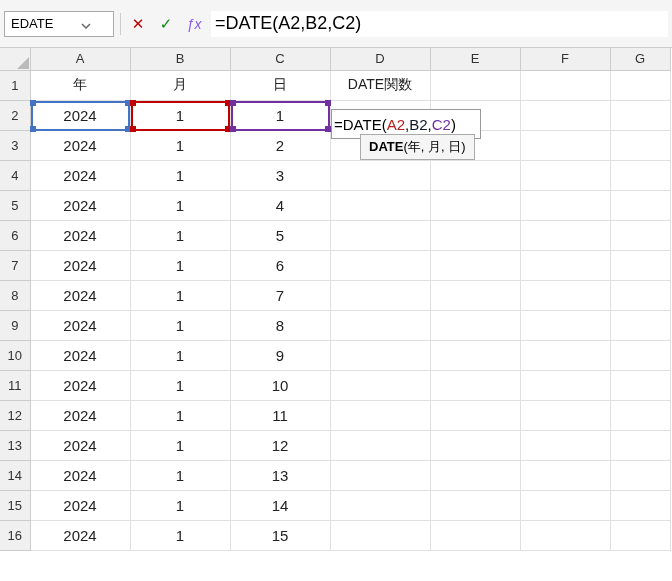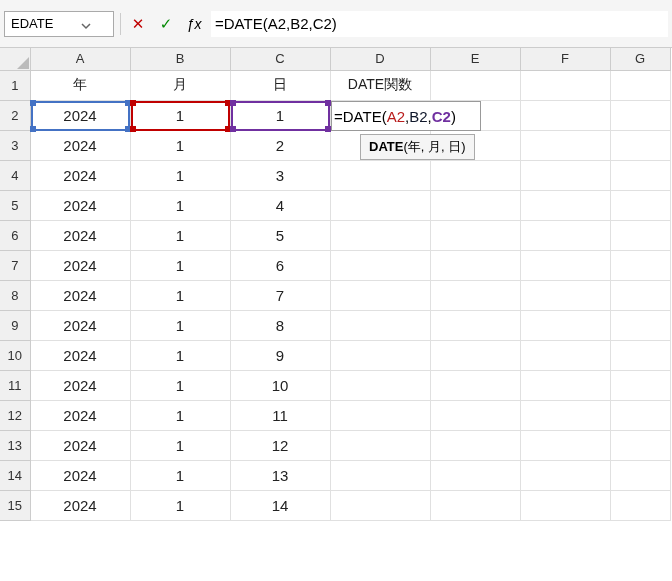--- a/index.html
+++ b/index.html
@@ -60,27 +60,27 @@
     align-items: center;
     justify-content: center;
     cursor: pointer;
     color: #666;
   }
   .fx-btn.cancel { color: #c00000; font-size: 15px; }
   .fx-btn.confirm { color: #008800; font-size: 15px; }
   .fx-label {
     font-style: italic;
     font-size: 14px;
-    color: #000000;
+    color: #8b5cf6;
   }
   .formula-input {
     flex: 1;
     border: none;
     outline: none;
-    font-size: 15px;
+    font-size: 18px;
     font-family: inherit;
     height: 26px;
     padding: 0 4px;
     background: #fff;
   }
   .grid-area {
     position: relative;
   }
   table.grid {
     border-collapse: collapse;
@@ -161,24 +161,25 @@
     border: 1px solid #999;
     background: #fff;
     font-size: 15px;
     display: flex;
     align-items: center;
     padding: 0 2px;
     white-space: nowrap;
     z-index: 3;
     font-family: inherit;
     box-sizing: border-box;
+    margin-top: 8px;
   }
   .cell-edit .c-blue { color: #b91c1c; }
   .cell-edit .c-red { color: #0f172a; }
-  .cell-edit .c-pur { color: #7030a0; font-weight: bold; }
+  .cell-edit .c-pur { color: #7030a0; }
   
   .tooltip {
     position: absolute;
     background: #f5f5f5;
     border: 1px solid #aaa;
     font-size: 13px;
     padding: 3px 8px;
     z-index: 5;
     white-space: nowrap;
   }
@@ -368,20 +369,30 @@
   <tr>
           <th class="rowh">15</th>
           <td class="cell">2024</td>
           <td class="cell">1</td>
           <td class="cell">14</td>
           <td class="cell"></td>
           <td class="cell"></td>
           <td class="cell"></td>
           <td class="cell"></td>
         </tr>
+  <tr>
+          <th class="rowh">16</th>
+          <td class="cell">2024</td>
+          <td class="cell">1</td>
+          <td class="cell">15</td>
+          <td class="cell"></td>
+          <td class="cell"></td>
+          <td class="cell"></td>
+          <td class="cell"></td>
+        </tr>
 </tbody>
     </table>
 
 <div class="ref-box ref-a2" style="left:31px; top:53px; width:99px; height:30px;">
   <div class="sq tl"></div>
       <div class="sq tr"></div>
       <div class="sq bl"></div>
       <div class="sq br"></div>
 </div>
 <div class="ref-box ref-b2" style="left:131px; top:53px; width:99px; height:30px;">

